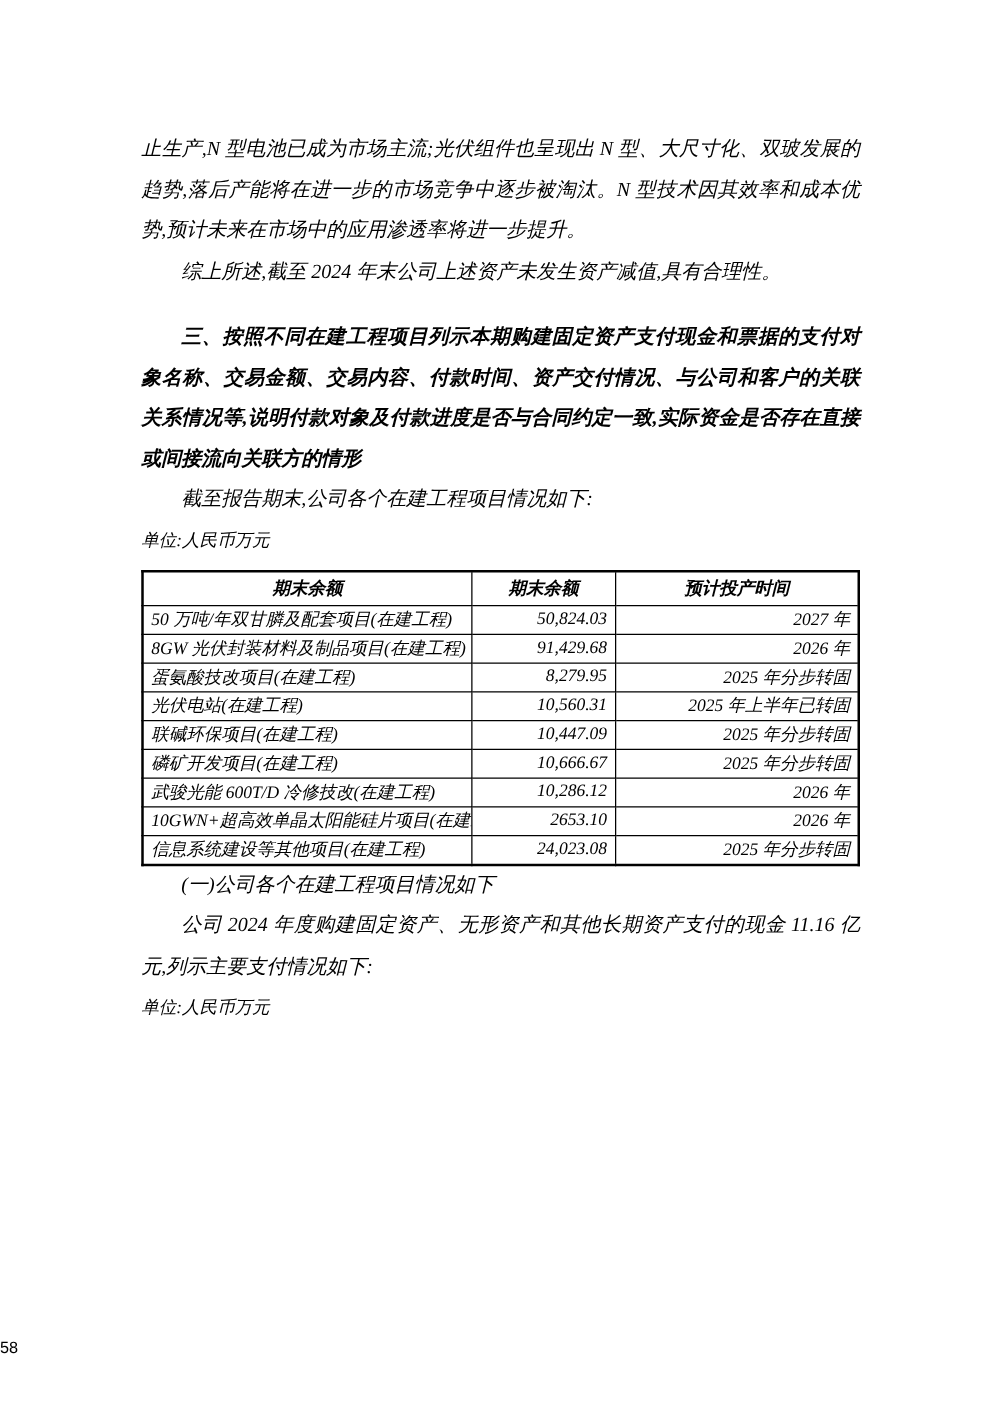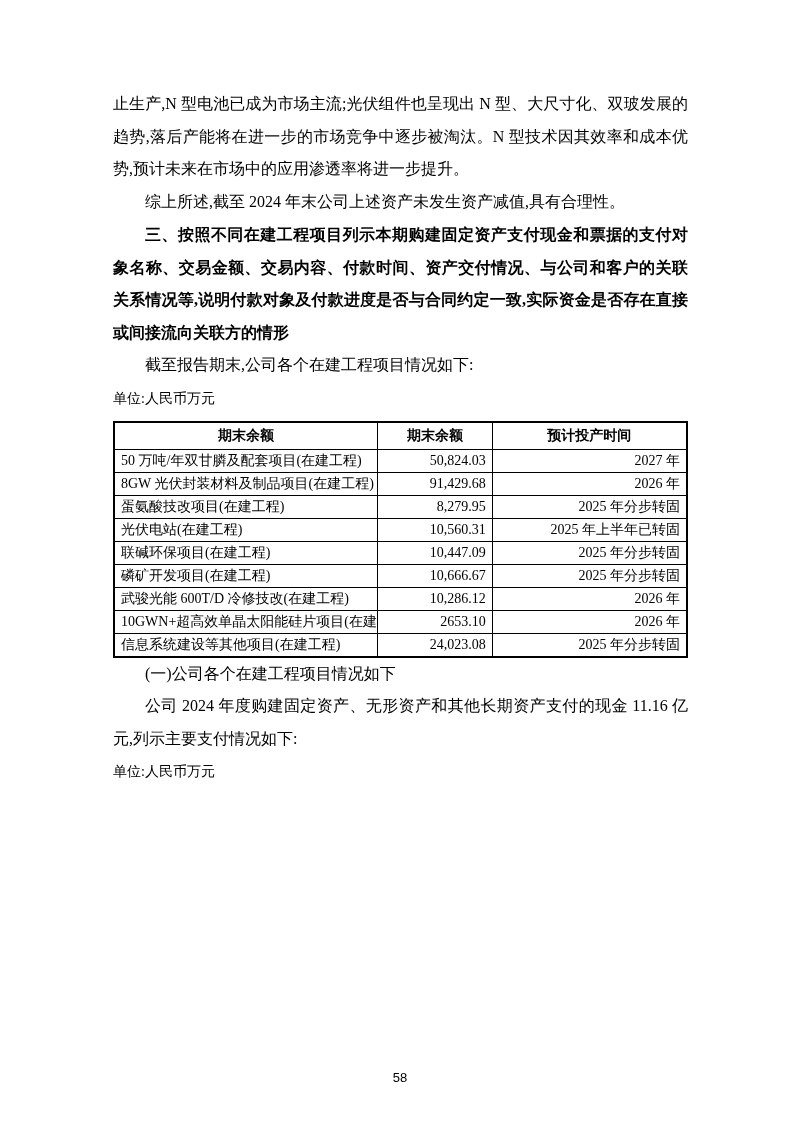--- a/index.html
+++ b/index.html
@@ -12,32 +12,33 @@
     width: 800px;
     height: 1131px;
     background: #ffffff;
     color: #000000;
     font-family: "Liberation Serif", "DejaVu Serif", serif;
     overflow: hidden;
   }
   .content {
     position: absolute;
     left: 113px;
-    top: 88px;
+    top: 104px;
     width: 575px;
+    font-style: italic;
   }
   p.body {
     margin: 0;
     font-size: 16px;
     line-height: 32.5px;
     text-align: justify;
   }
   .indent { text-indent: 32px; }
   h3.heading {
-    margin: 1px 0 0 0;
+    margin: 20px 0 0 0;
     font-size: 16px;
     font-weight: bold;
     line-height: 32.5px;
     text-align: justify;
     text-indent: 32px;
   }
   .unit-line {
     font-size: 14px;
     line-height: 33px;
     text-align: left;
@@ -70,21 +71,20 @@
   tr.total-row td {
     font-weight: bold;
     border-top: 2px solid #000;
   }
   .sub-heading { margin-top: 2px; }
   .page-number {
     position: absolute;
     top: 1070px;
     left: 0;
     width: 100%;
-    text-align: center;
     font-size: 13px;
     font-family: "Liberation Sans", "DejaVu Sans", sans-serif;
   }
 </style>
 </head>
 <body>
 
 <div class="page">
   <div class="content">
 

